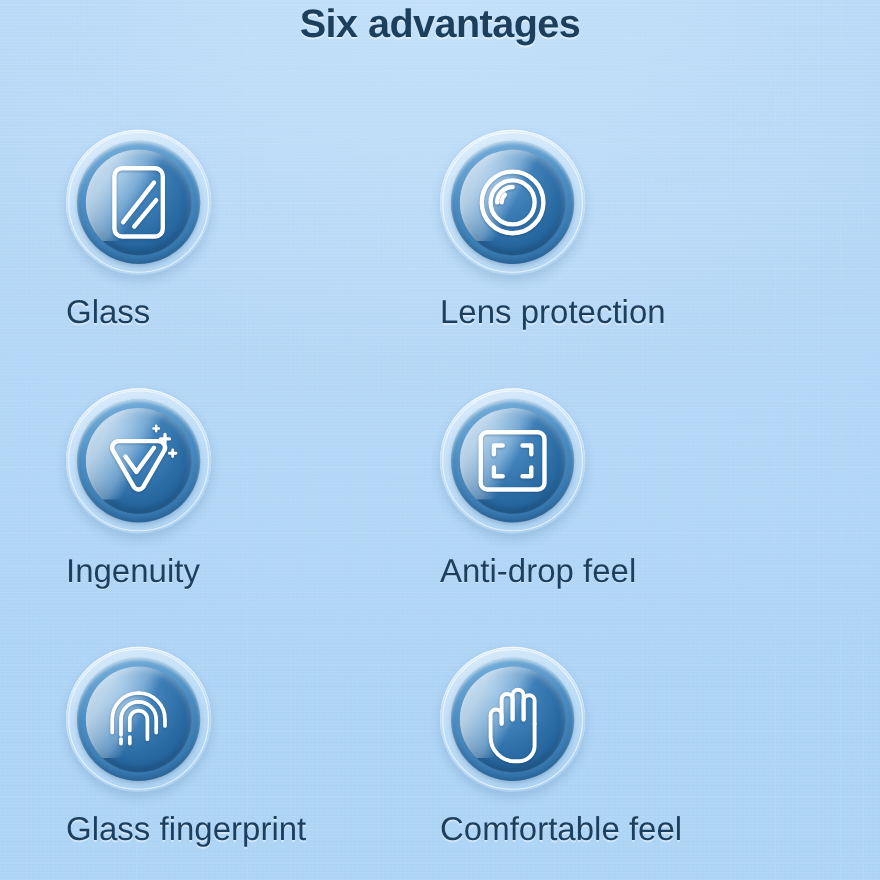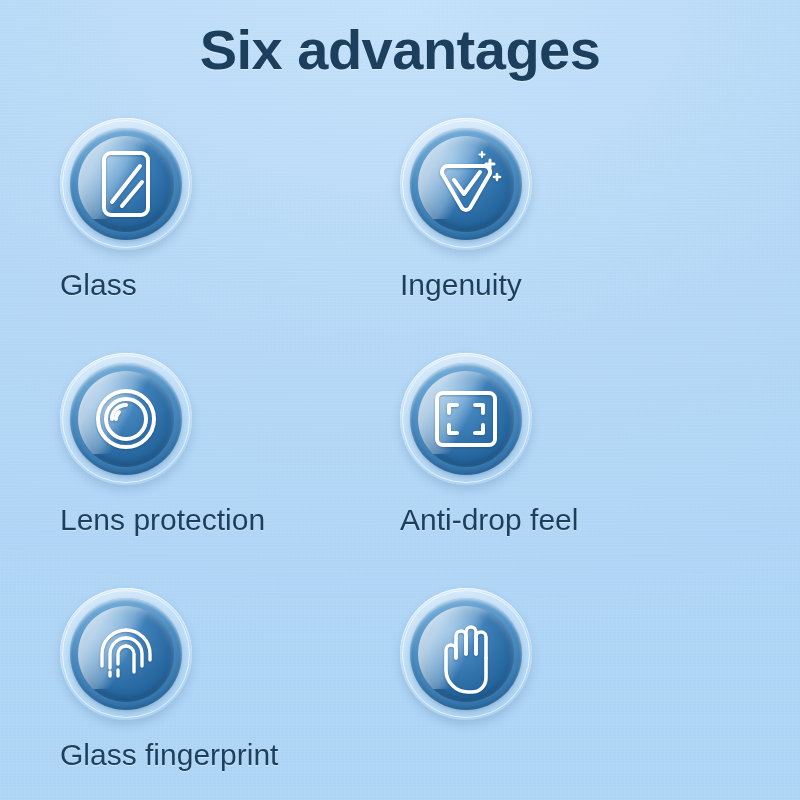--- a/index.html
+++ b/index.html
@@ -31,25 +31,25 @@
     inset: 0;
     pointer-events: none;
     opacity: 0.35;
     background-image:
       repeating-linear-gradient(0deg, rgba(255,255,255,0.16) 0px, rgba(255,255,255,0.16) 1px, rgba(0,0,0,0) 1px, rgba(0,0,0,0) 3px),
       repeating-linear-gradient(90deg, rgba(255,255,255,0.10) 0px, rgba(255,255,255,0.10) 1px, rgba(0,0,0,0) 1px, rgba(0,0,0,0) 4px);
   }
 
   .page-title {
     position: absolute;
-    top: 16px;
+    top: 0;
     left: 0;
     width: 100%;
     text-align: center;
-    font-size: 56px;
+    font-size: 36px;
     line-height: 1.2;
     font-weight: 700;
     letter-spacing: -0.5px;
     color: #1d3f5e;
     text-shadow: 0 1px 0 rgba(255,255,255,0.45);
   }
 
   .grid {
     position: absolute;
     top: 118px;
@@ -196,49 +196,49 @@
     <div class="cell">
       <div class="badge">
         <div class="halo"></div>
         <div class="halo-rim"></div>
         <div class="ring"></div>
         <div class="disc">
           <div class="gloss"></div>
         </div>
         <div class="glyph">
           <svg viewBox="0 0 96 96" fill="none" stroke="#ffffff" stroke-width="4" stroke-linecap="round" stroke-linejoin="round">
+            <circle cx="48" cy="48" r="28"></circle>
+            <circle cx="48" cy="48" r="20"></circle>
+            <path d="M48 34 a14 14 0 0 0 -14 14"></path>
+            <path d="M41 41 a10 10 0 0 0 -3 7"></path>
+          </svg>
+        </div>
+      </div>
+      <div class="label">Lens protection</div>
+    </div>
+
+    <div class="cell">
+      <div class="badge">
+        <div class="halo"></div>
+        <div class="halo-rim"></div>
+        <div class="ring"></div>
+        <div class="disc">
+          <div class="gloss"></div>
+        </div>
+        <div class="glyph">
+          <svg viewBox="0 0 96 96" fill="none" stroke="#ffffff" stroke-width="4" stroke-linecap="round" stroke-linejoin="round">
             <path d="M30 30 h36 a6 6 0 0 1 4.5 10 L52 72 a5 5 0 0 1 -8 0 L25.5 40 A6 6 0 0 1 30 30 Z"></path>
             <path d="M36 44 L46 58 L62 36"></path>
             <path d="M72 24 l0 8 M68 28 l8 0" stroke-width="3"></path>
             <path d="M79 38 l0 6 M76 41 l6 0" stroke-width="2.6"></path>
             <path d="M64 16 l0 5 M61.5 18.5 l5 0" stroke-width="2.2"></path>
           </svg>
         </div>
       </div>
       <div class="label">Ingenuity</div>
-    </div>
-
-    <div class="cell">
-      <div class="badge">
-        <div class="halo"></div>
-        <div class="halo-rim"></div>
-        <div class="ring"></div>
-        <div class="disc">
-          <div class="gloss"></div>
-        </div>
-        <div class="glyph">
-          <svg viewBox="0 0 96 96" fill="none" stroke="#ffffff" stroke-width="4" stroke-linecap="round" stroke-linejoin="round">
-            <circle cx="48" cy="48" r="28"></circle>
-            <circle cx="48" cy="48" r="20"></circle>
-            <path d="M48 34 a14 14 0 0 0 -14 14"></path>
-            <path d="M41 41 a10 10 0 0 0 -3 7"></path>
-          </svg>
-        </div>
-      </div>
-      <div class="label">Lens protection</div>
     </div>
 
     <div class="cell">
       <div class="badge">
         <div class="halo"></div>
         <div class="halo-rim"></div>
         <div class="ring"></div>
         <div class="disc">
           <div class="gloss"></div>
         </div>
@@ -289,16 +289,17 @@
         </div>
         <div class="glyph">
           <svg viewBox="0 0 96 96" fill="none" stroke="#ffffff" stroke-width="3.6" stroke-linecap="round" stroke-linejoin="round">
             <path d="M38 52 V30 a5 5 0 0 1 10 0 v18"></path>
             <path d="M48 48 V26 a5 5 0 0 1 10 0 v22"></path>
             <path d="M58 48 V31 a5 5 0 0 1 10 0 v21"></path>
             <path d="M38 52 v-8 a5 5 0 0 0 -10 0 v20 a22 22 0 0 0 22 22 h4 a14 14 0 0 0 14 -14 V52"></path>
           </svg>
         </div>
       </div>
+      <div class="label">Comfortable feel</div>
     </div>
 
   </div>
 </div>
 
 </body></html>

